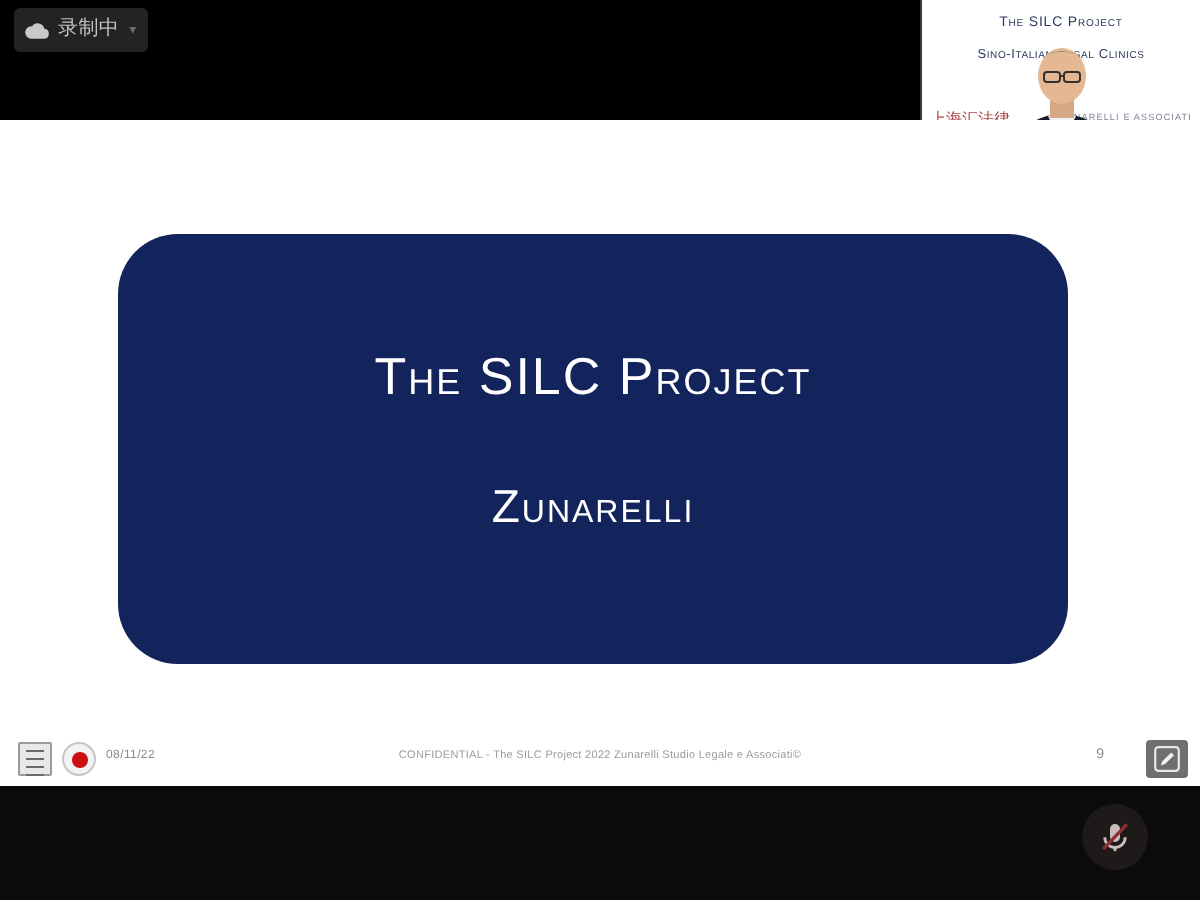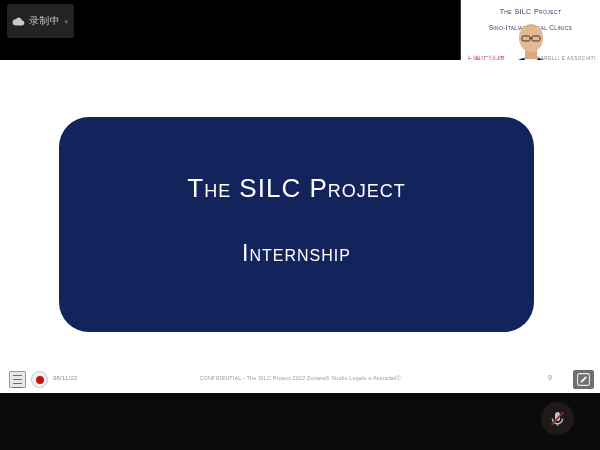--- a/index.html
+++ b/index.html
@@ -19,21 +19,21 @@
     width: 600px;
     height: 450px;
     background: #000000;
   }
 
   
   .rec-badge {
     position: absolute;
     left: 7px;
     top: 4px;
-    height: 34px;
+    height: 22px;
     display: flex;
     align-items: center;
     gap: 4px;
     padding: 0 6px 0 5px;
     background: #232323;
     border-radius: 3px;
     color: #b9b9b9;
     font-size: 10px;
     line-height: 1;
   }
@@ -344,21 +344,21 @@
         </svg>
       </span>
       <span>Matteo</span>
     </div>
   </div>
 
   <div class="slide">
 
     <div class="slide-card">
       <div class="card-line1">The SILC Project</div>
-      <div class="card-line2">Internship</div>
+      <div class="card-line2">Zunarelli</div>
     </div>
 
     <div class="slide-footer">
       <div class="footer-logo-a">
         <i></i>
           <i></i>
           <i></i>
           <i></i>
       </div>
       <div class="footer-logo-b">

